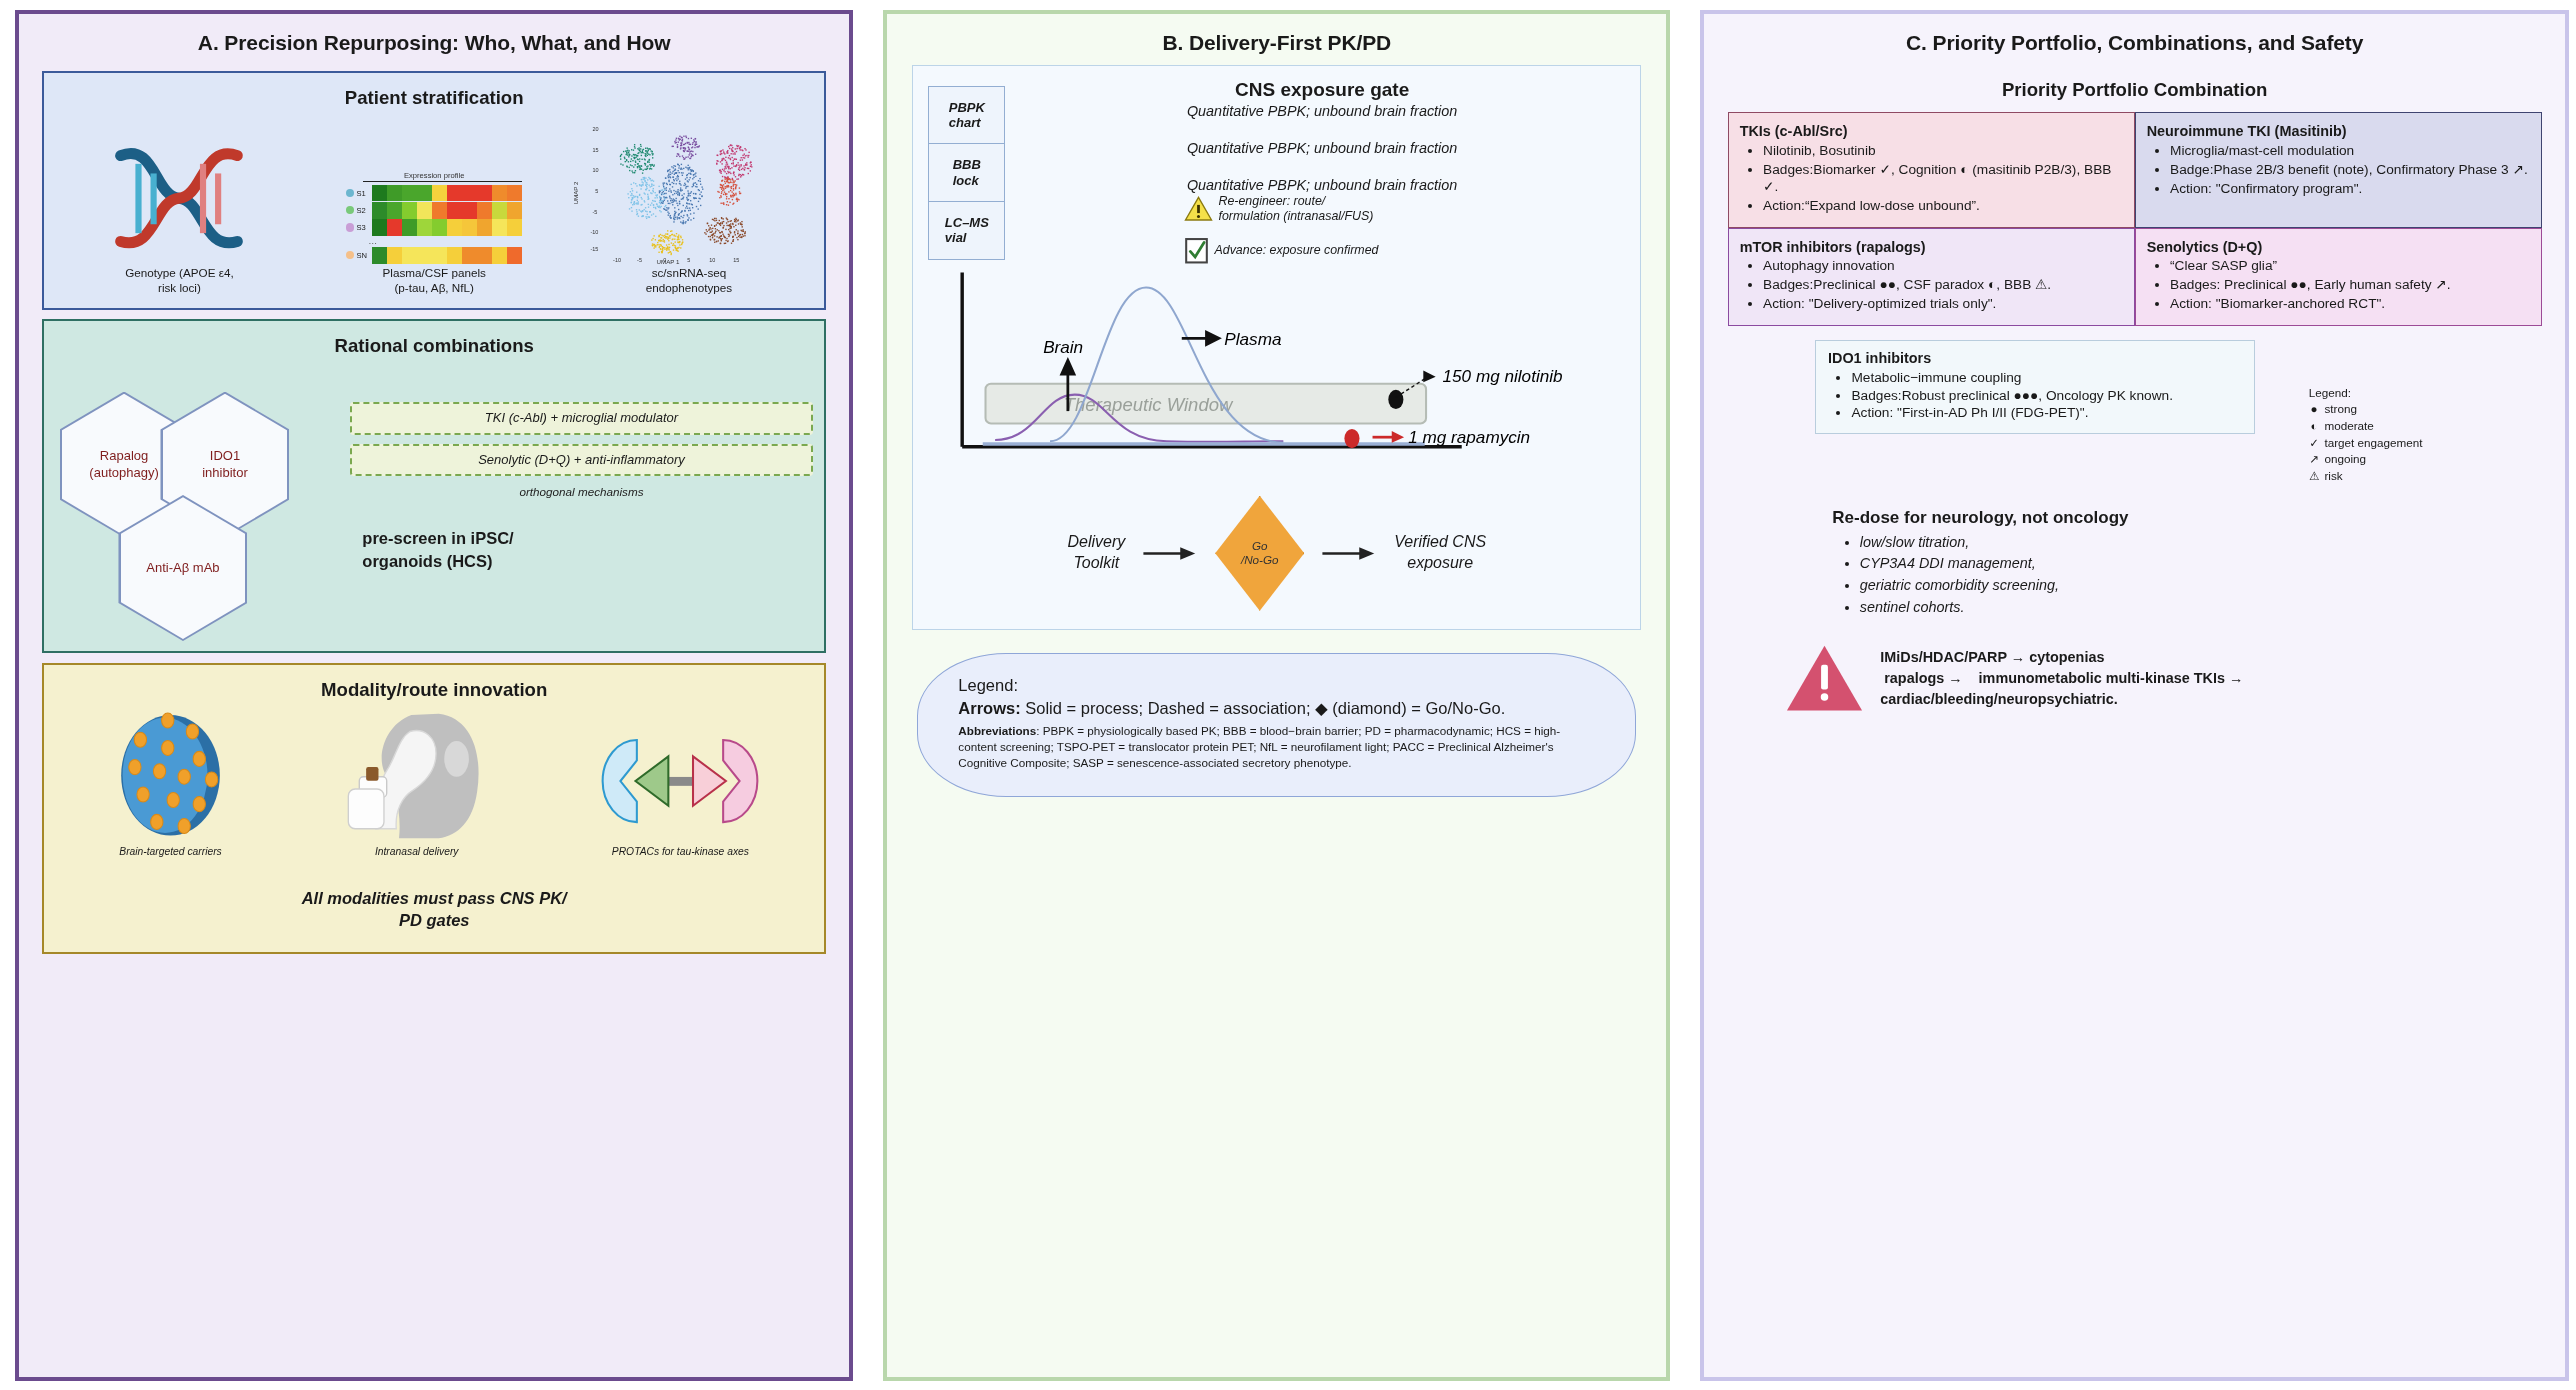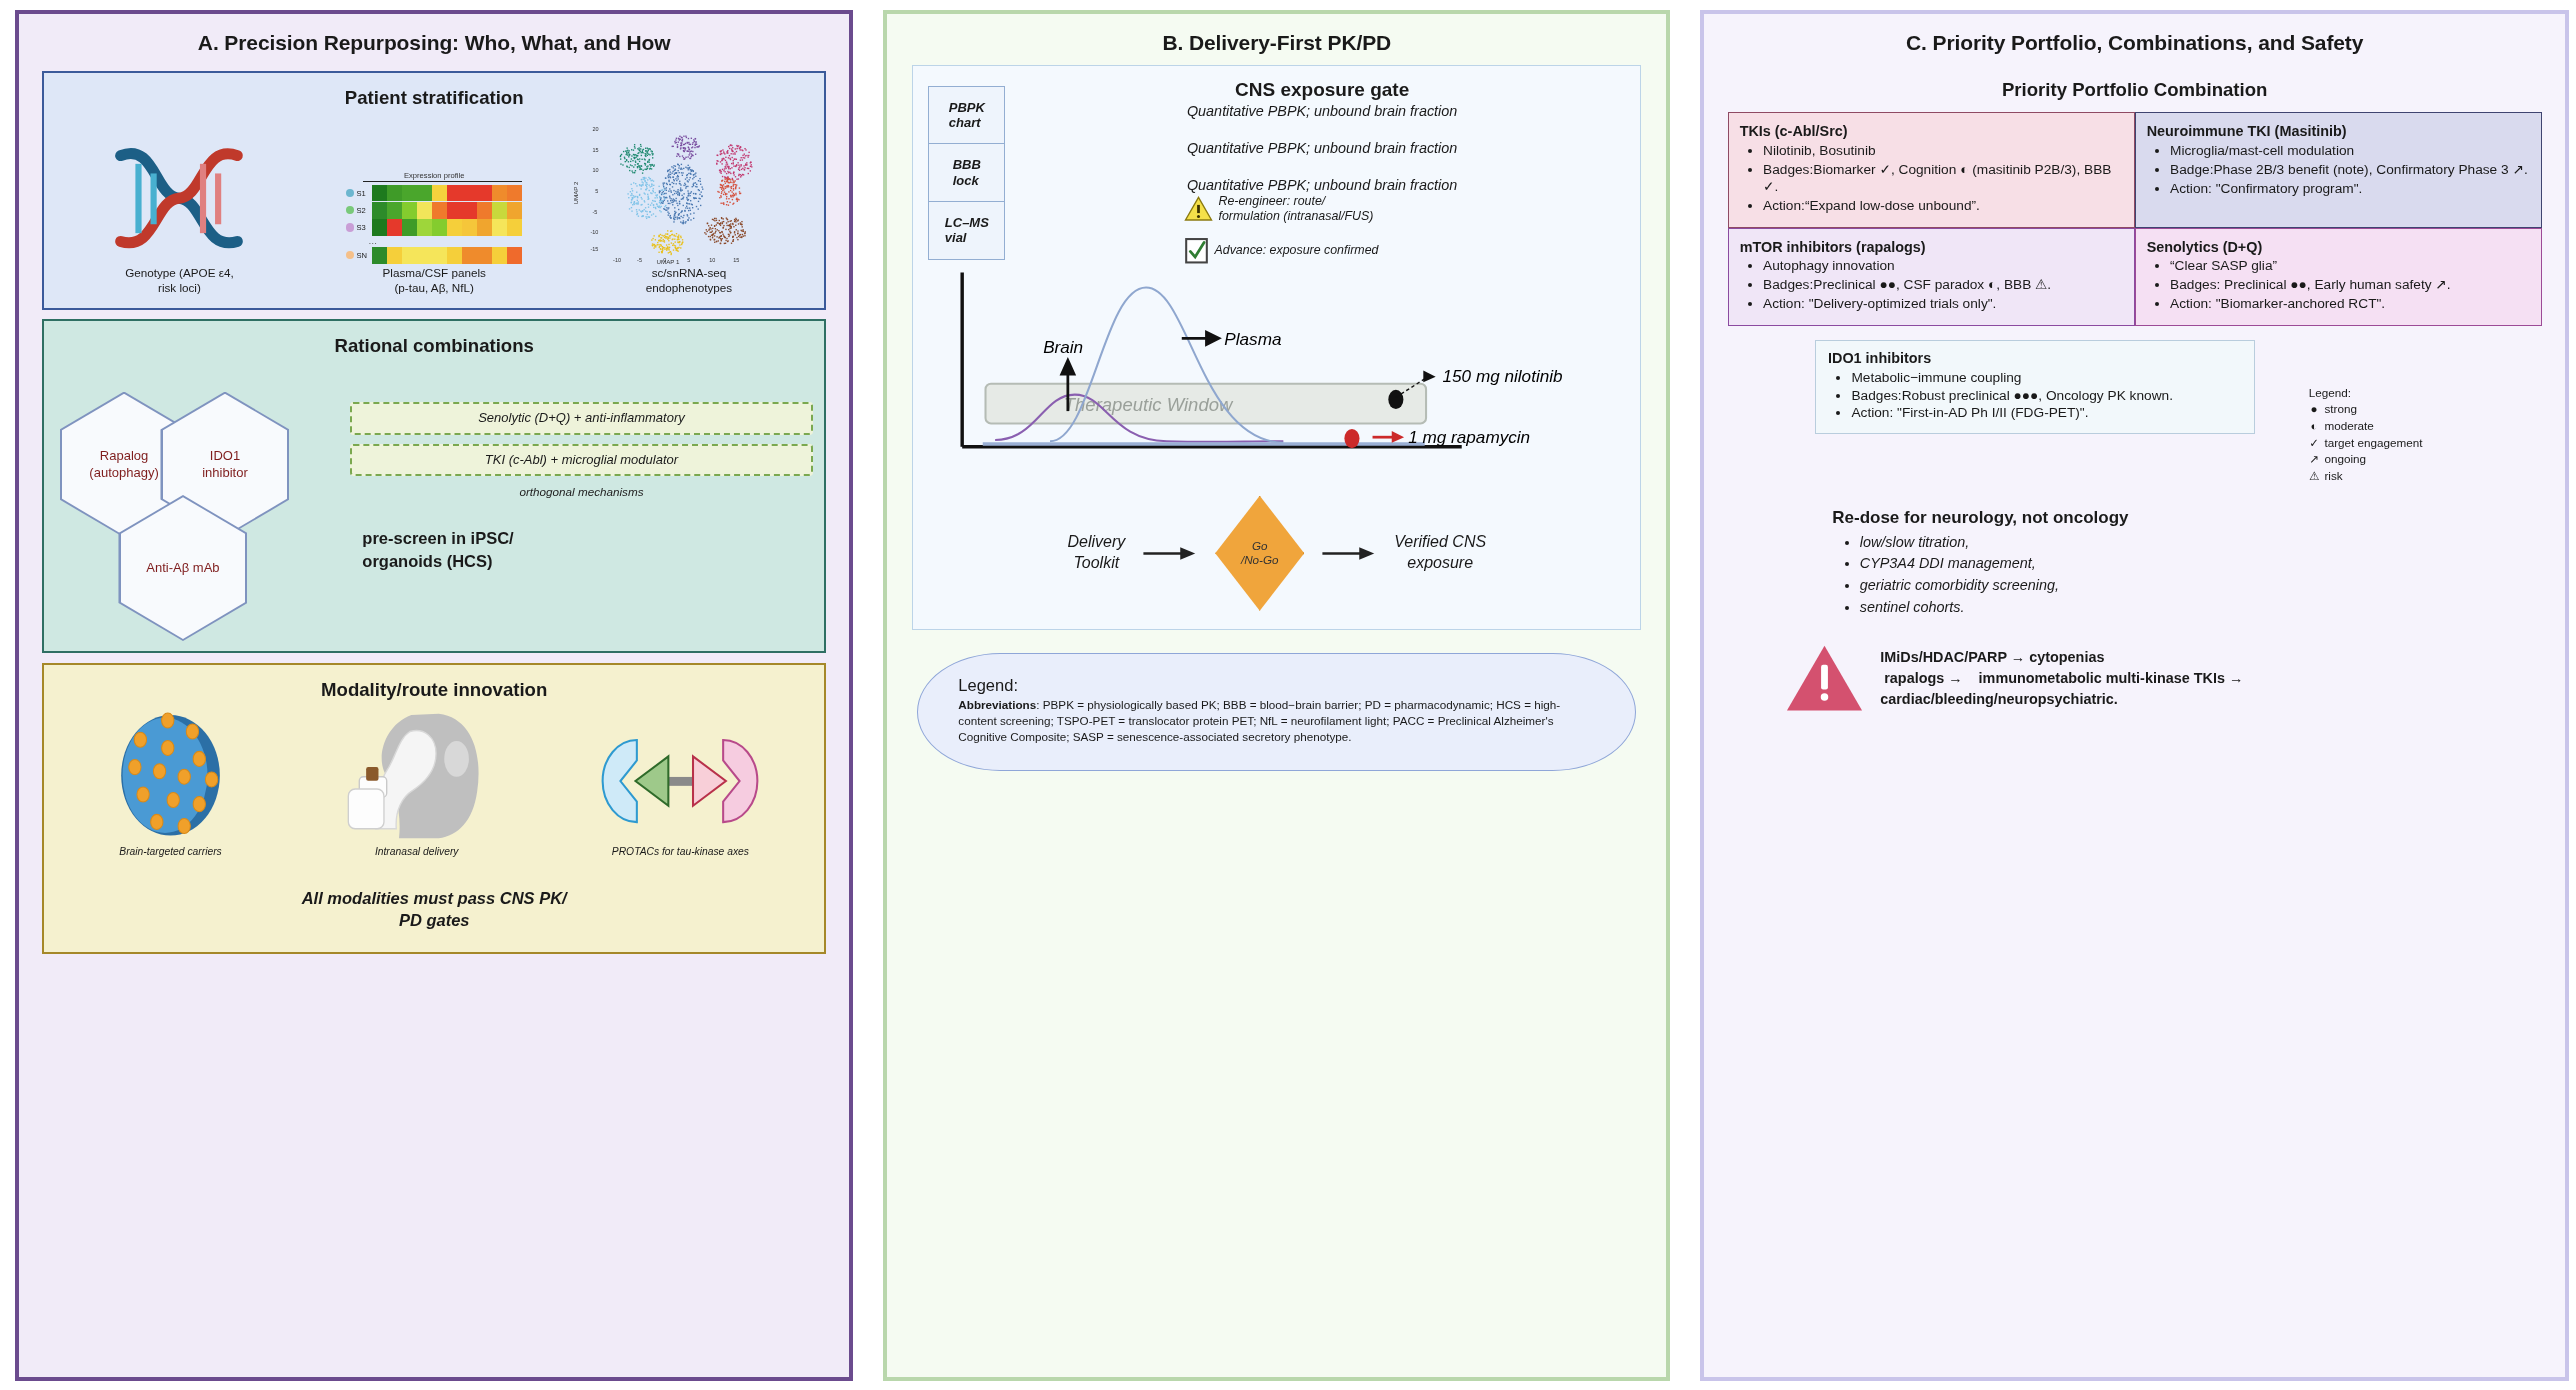--- a/index.html
+++ b/index.html
@@ -1613,22 +1613,22 @@
             <div class="hex-in">Rapalog<br>(autophagy)</div>
           </div>
           <div class="hex hex-outer hex2">
             <div class="hex-in">IDO1<br>inhibitor</div>
           </div>
           <div class="hex hex-outer hex3">
             <div class="hex-in">Anti-Aβ mAb</div>
           </div>
         </div>
         <div class="comb-right">
+          <div class="dashbox">TKI (c-Abl) + microglial modulator</div>
           <div class="dashbox">Senolytic (D+Q) + anti-inflammatory</div>
-          <div class="dashbox">TKI (c-Abl) + microglial modulator</div>
           <div class="ortho">orthogonal mechanisms</div>
           <div class="prescreen">pre-screen in iPSC/<br>organoids (HCS)</div>
         </div>
       </div>
     </div>
 
     <div class="subbox sb-mod">
       <div class="sb-title">Modality/route innovation</div>
       <div class="mod-row">
         <div class="mod-item">
@@ -1762,20 +1762,23 @@
         <svg class="arrow-h" viewBox="0 0 78 22">
           <line x1="0" y1="11" x2="56" y2="11" stroke="#222" stroke-width="4"></line>
           <path d="M76 11 l-22 9 l0 -18 Z" fill="#222"></path>
         </svg>
         <div class="flow-lbl">Verified CNS<br>exposure</div>
       </div>
     </div>
 
     <div class="b-legend">
       <div class="lg-h">Legend:</div>
+      <div class="lg-arrows">
+        <span class="b">Arrows:</span><span> Solid = process; Dashed = association; ◆ (diamond) = Go/No-Go.</span>
+      </div>
       <div class="lg-abbr">
         <span class="b">Abbreviations</span><span>: PBPK = physiologically based PK; BBB = blood−brain barrier; PD = pharmacodynamic; HCS = high-content screening; TSPO-PET = translocator protein PET; NfL = neurofilament light; PACC = Preclinical Alzheimer's Cognitive Composite; SASP = senescence-associated secretory phenotype.</span>
       </div>
     </div>
   </section>
 
   <section class="panel panel-c">
     <div class="panel-title">C. Priority Portfolio, Combinations, and Safety</div>
     <div class="c-sub">Priority Portfolio Combination</div>
 

